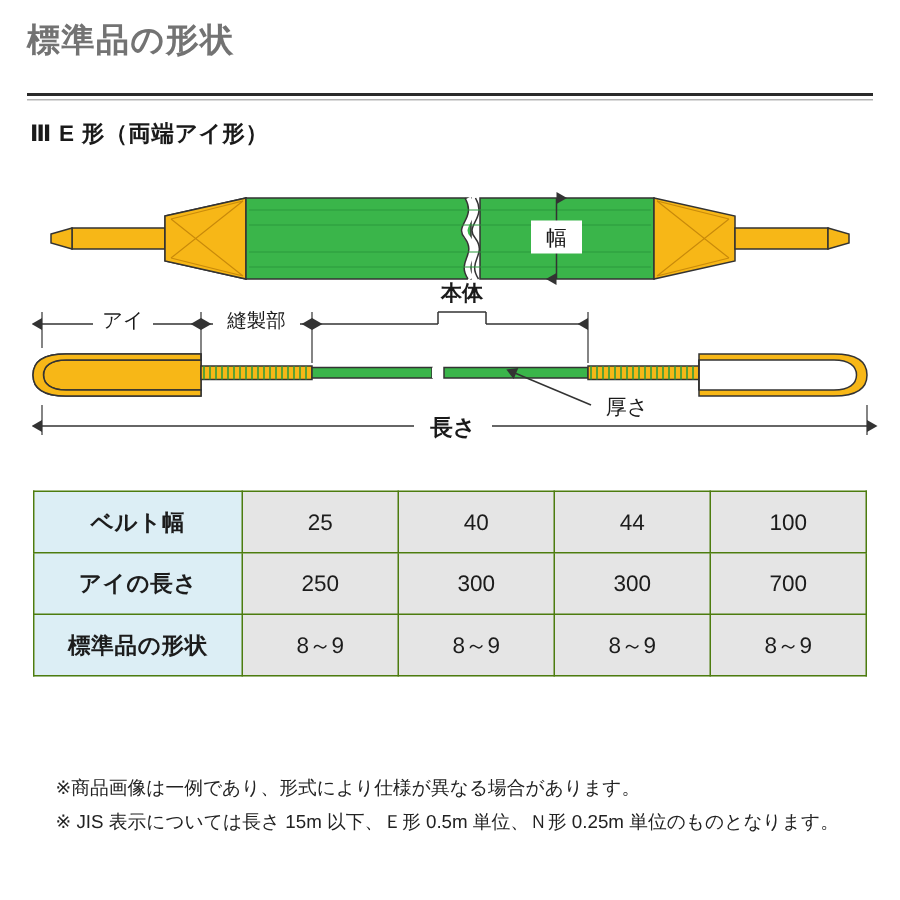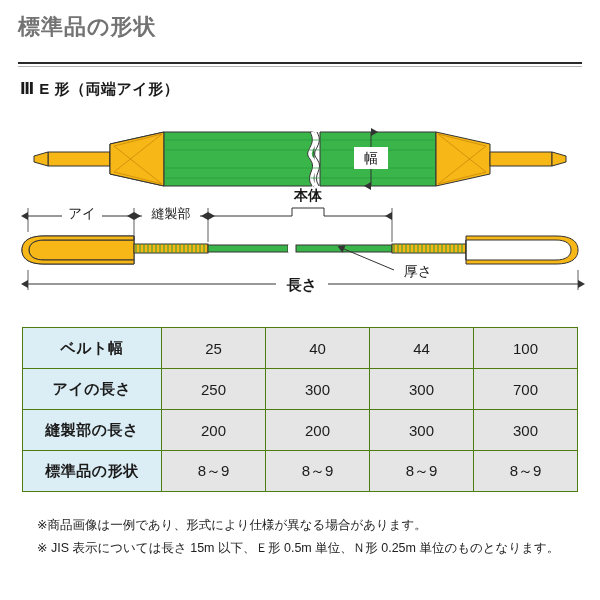--- a/index.html
+++ b/index.html
@@ -254,27 +254,20 @@
         <td class="val">100</td>
       </tr>
       <tr>
         <td class="rowhead">アイの長さ</td>
         <td class="val">250</td>
         <td class="val">300</td>
         <td class="val">300</td>
         <td class="val">700</td>
       </tr>
       <tr>
-        <td class="rowhead">縫製部の長さ</td>
-        <td class="val">200</td>
-        <td class="val">200</td>
-        <td class="val">300</td>
-        <td class="val">300</td>
-      </tr>
-      <tr>
         <td class="rowhead">標準品の形状</td>
         <td class="val">8～9</td>
         <td class="val">8～9</td>
         <td class="val">8～9</td>
         <td class="val">8～9</td>
       </tr>
     </tbody>
   </table>
 
   <div class="notes">

